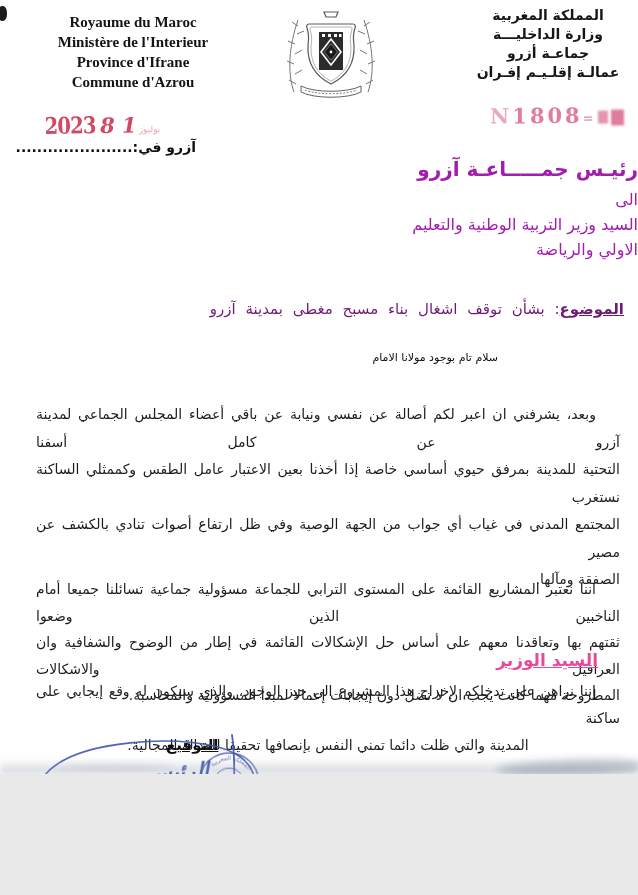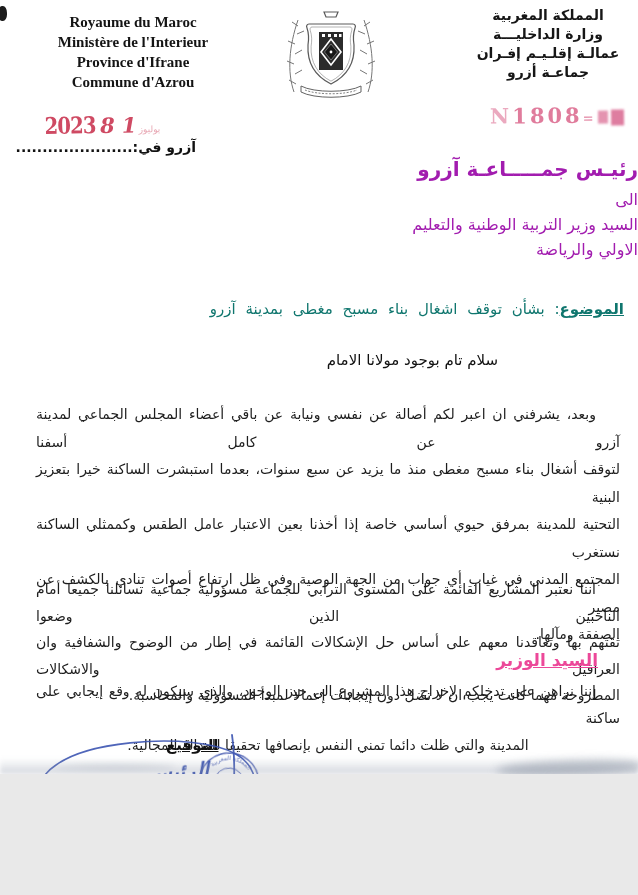--- a/index.html
+++ b/index.html
@@ -31,24 +31,24 @@
   
   .place-line{position:absolute;left:38px;top:139px;width:158px;direction:rtl;text-align:right;
               font-size:14px;font-weight:600;color:#111;white-space:nowrap;}
   
   .recipient{position:absolute;left:26px;top:157px;width:612px;text-align:right;direction:rtl;color:#a21caf;}
   .recipient .rtitle{font-size:20px;font-weight:bold;margin-bottom:9px;}
   .recipient .rto{font-size:16px;margin-bottom:6px;}
   .recipient .rline{font-size:16px;margin-bottom:6px;}
   
   .subject{position:absolute;left:40px;right:14px;top:300px;direction:rtl;text-align:right;
-           font-size:15px;word-spacing:5px;color:#0f766e;}
+           font-size:15px;word-spacing:5px;color:#701a75;}
   .subject .lbl{font-weight:bold;text-decoration:underline;}
   
-  .greeting{position:absolute;right:140px;top:351px;direction:rtl;font-size:15px;color:#111;white-space:nowrap;text-align:right;}
+  .greeting{position:absolute;right:140px;top:351px;direction:rtl;font-size:11px;color:#111;white-space:nowrap;text-align:right;}
   
   .bodyblock{position:absolute;left:36px;right:18px;direction:rtl;font-size:14px;color:#1d1d1d;}
   .p1{top:401px;line-height:27.5px;}
   .p2{top:576px;line-height:26.5px;}
   .p3{top:678px;line-height:27px;}
   .jline{text-align:justify;text-align-last:justify;word-spacing:1px;}
   .endline{text-align:right;}
   .cline{text-align:center;}
   .indent{text-indent:24px;}
   .minister-heading{position:absolute;right:40px;top:650px;direction:rtl;font-size:17px;font-weight:bold;color:#ec4899;text-decoration:underline;}
@@ -108,22 +108,22 @@
     <circle cx="59" cy="48" r="1.4" fill="#ffffff"></circle>
     <g stroke="#555555" stroke-width="1" fill="#ffffff">
       <path d="M29,82 C42,89 76,89 89,82 L89,88 C76,95 42,95 29,88 Z"></path>
     </g>
     <path d="M33,86 C45,91 73,91 85,86" stroke="#777777" stroke-width="1" stroke-dasharray="2,1.5" fill="none"></path>
   </svg>
 
   <div class="ar-header">
     <div>المملكة المغربية</div>
     <div>وزارة الداخليـــة</div>
+    <div>جماعـة أزرو</div>
     <div>عمالـة إقلـيـم إفـران</div>
-    <div>جماعـة أزرو</div>
   </div>
 
   <div class="red-number">
     <span style="opacity:.65">N</span><span>1808</span><span class="eq">=</span><span class="smudge" style="width:10px;height:13px;"></span><span class="smudge" style="width:13px;height:16px;opacity:.9;"></span>
   </div>
 
   <div class="date-stamp">
     <span class="year">2023</span><span class="month">يوليوز</span><span class="day">1 8</span>
   </div>
 
@@ -137,21 +137,20 @@
   </div>
 
   <div class="subject">
     <span class="lbl">الموضوع</span><span>: بشأن توقف اشغال بناء مسبح مغطى بمدينة آزرو</span>
   </div>
 
   <div class="greeting">سلام تام بوجود مولانا الامام</div>
 
   <div class="bodyblock p1">
     <div class="jline indent">وبعد، يشرفني ان اعبر لكم أصالة عن نفسي ونيابة عن باقي أعضاء المجلس الجماعي لمدينة آزرو عن كامل أسفنا</div>
-    <div class="jline">لتوقف أشغال بناء مسبح مغطى منذ ما يزيد عن سبع سنوات، بعدما استبشرت الساكنة خيرا بتعزيز البنية</div>
     <div class="jline">التحتية للمدينة بمرفق حيوي أساسي خاصة إذا أخذنا بعين الاعتبار عامل الطقس وكممثلي الساكنة نستغرب</div>
     <div class="jline">المجتمع المدني في غياب أي جواب من الجهة الوصية وفي ظل ارتفاع أصوات تنادي بالكشف عن مصير</div>
     <div class="endline">الصفقة ومآلها.</div>
   </div>
 
   <div class="bodyblock p2">
     <div class="jline indent">اننا نعتبر المشاريع القائمة على المستوى الترابي للجماعة مسؤولية جماعية تسائلنا جميعا أمام الناخبين الذين وضعوا</div>
     <div class="jline">ثقتهم بها وتعاقدنا معهم على أساس حل الإشكالات القائمة في إطار من الوضوح والشفافية وان العراقيل والاشكالات</div>
     <div class="endline">المطروحة مهما كانت يجب ان لا تضل دون إيجابات إعمالا لمبدأ المسؤولية والمحاسبة.</div>
   </div>

